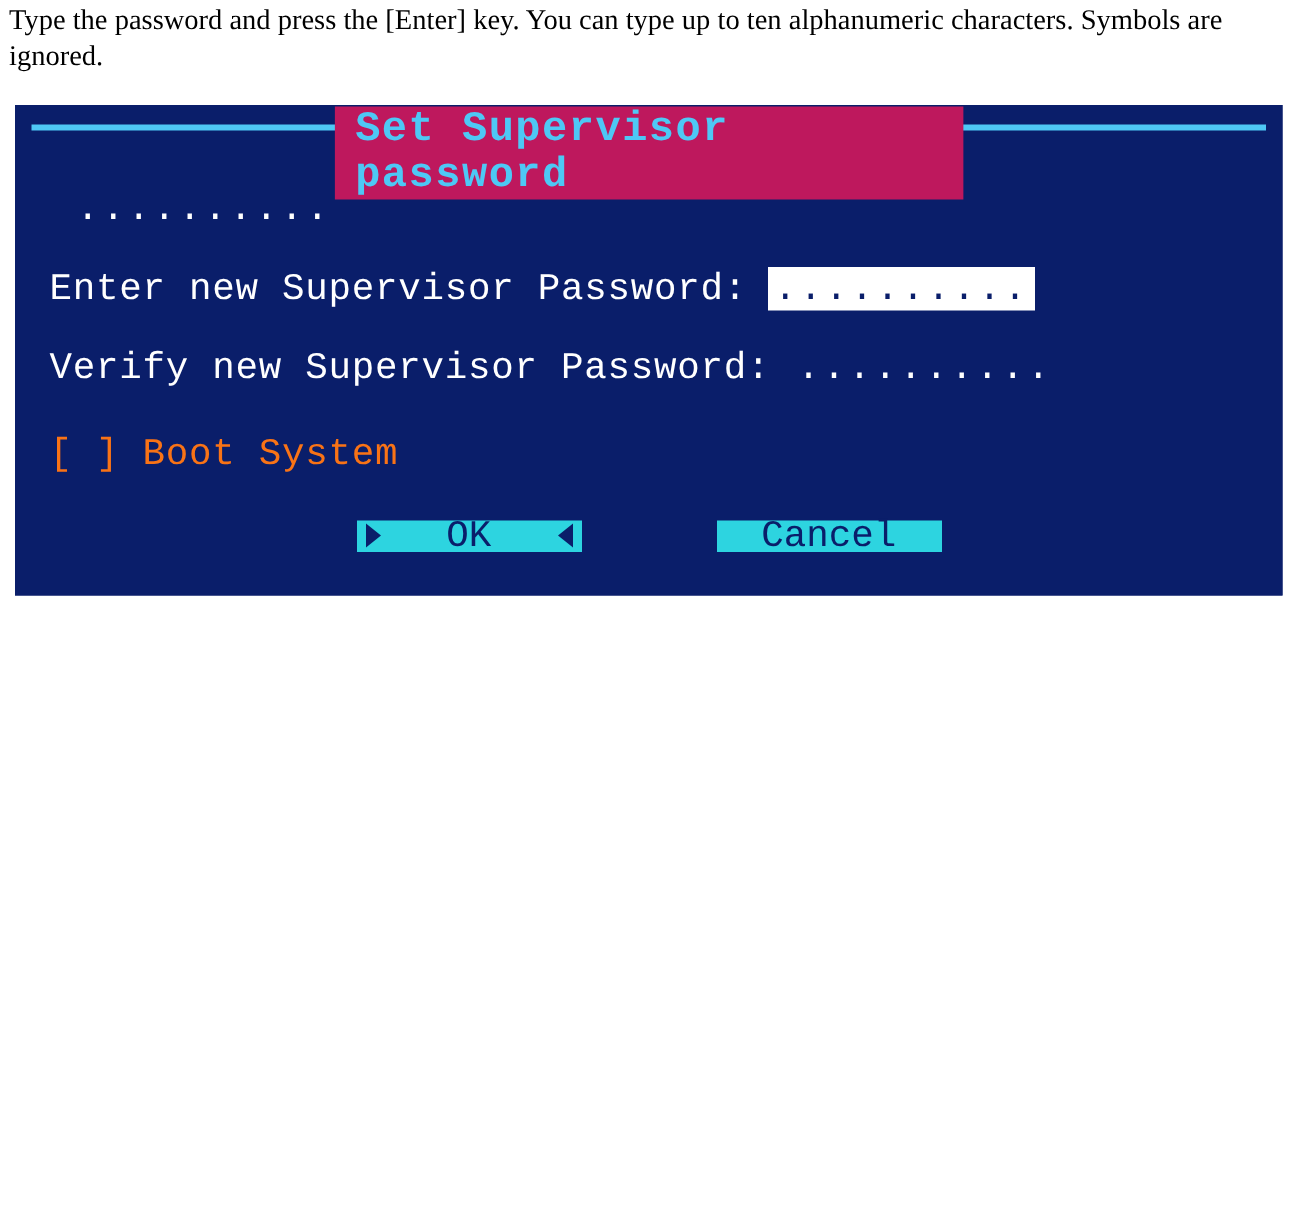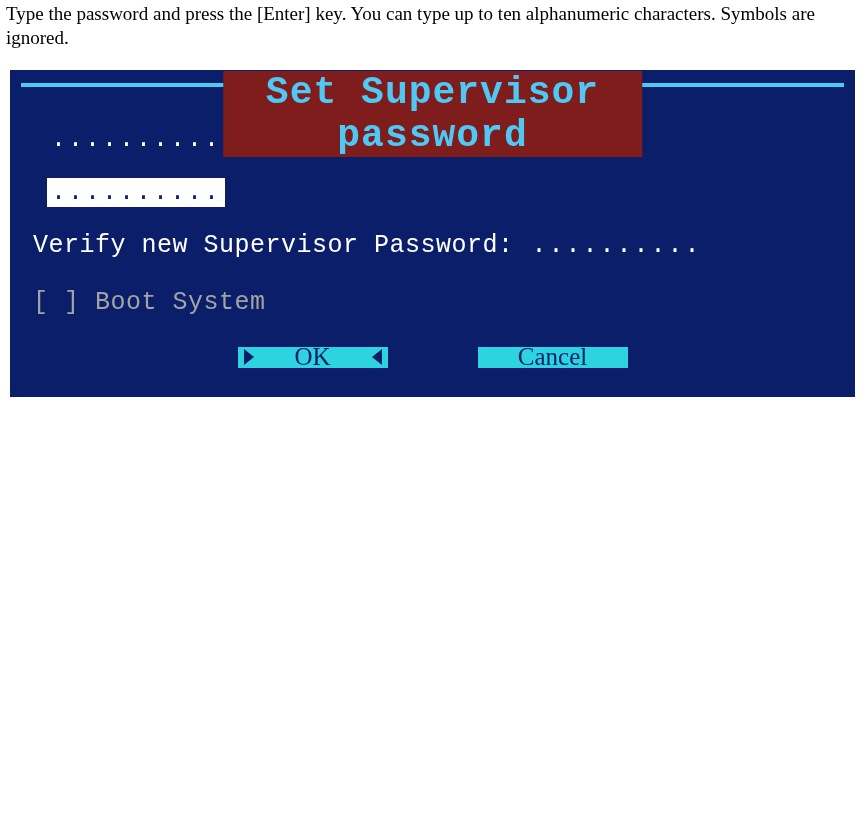--- a/index.html
+++ b/index.html
@@ -35,26 +35,25 @@
     top: 10px; left: 8px; right: 8px;
     height: 4px;
     background: #4ec8f5;
   }
   .bios-title {
     position: absolute;
     top: -2px;
     left: 50%;
     transform: translateX(-50%);
     padding: 0 14px;
-    font-size: 38px;
+    font-size: 28px;
     font-weight: bold;
     letter-spacing: 1px;
     color: #4ec8f5;
-    background: #7f1d1d;
-    text-align: center;
+    background: #be185d;
   }
   .bios-row {
     display: flex;
     align-items: center;
     margin: 24px 0 8px 0;
     font-size: 25px;
     letter-spacing: 0.5px;
     white-space: nowrap;
   }
   .white-text { color: #ffffff; }
@@ -67,36 +66,36 @@
   }
   .dots-box {
     background: #ffffff;
     color: #0a1e6a;
     padding: 0 4px 0 4px;
     letter-spacing: 2px;
   }
   .gap-small { width: 14px; }
   .boot-row {
     margin: 28px 0 10px 0;
-    color: #a3a3a3;
+    color: #f97316;
     font-size: 25px;
   }
   .buttons {
     display: flex;
     justify-content: center;
     gap: 90px;
     margin-top: 30px;
   }
   .bios-btn {
     display: flex;
     align-items: center;
     justify-content: center;
     background: #2dd4e0;
     color: #0a1e6a;
-    font-family: Liberation Serif, serif;
+    font-family: Liberation Mono, monospace;
     font-size: 25px;
     min-width: 150px;
     height: 21px;
     position: relative;
   }
   .bios-btn.selected::before,
   .bios-btn.selected::after {
     content: "";
     position: absolute;
     width: 0; height: 0;
@@ -126,20 +125,21 @@
 
       <div class="bios-frame"></div>
       <div class="bios-title">Set Supervisor password</div>
 
       <div class="bios-row">
         <span class="gap-small"></span>
         <span class="dots dim-text">..........</span>
       </div>
 
       <div class="bios-row">
+        <span class="white-text">Enter new Supervisor Password:</span>
         <span class="gap-small"></span>
         <span class="dots dots-box">..........</span>
       </div>
 
       <div class="bios-row">
         <span class="white-text">Verify new Supervisor Password:</span>
         <span class="gap-small"></span>
         <span class="dots">..........</span>
       </div>
 

